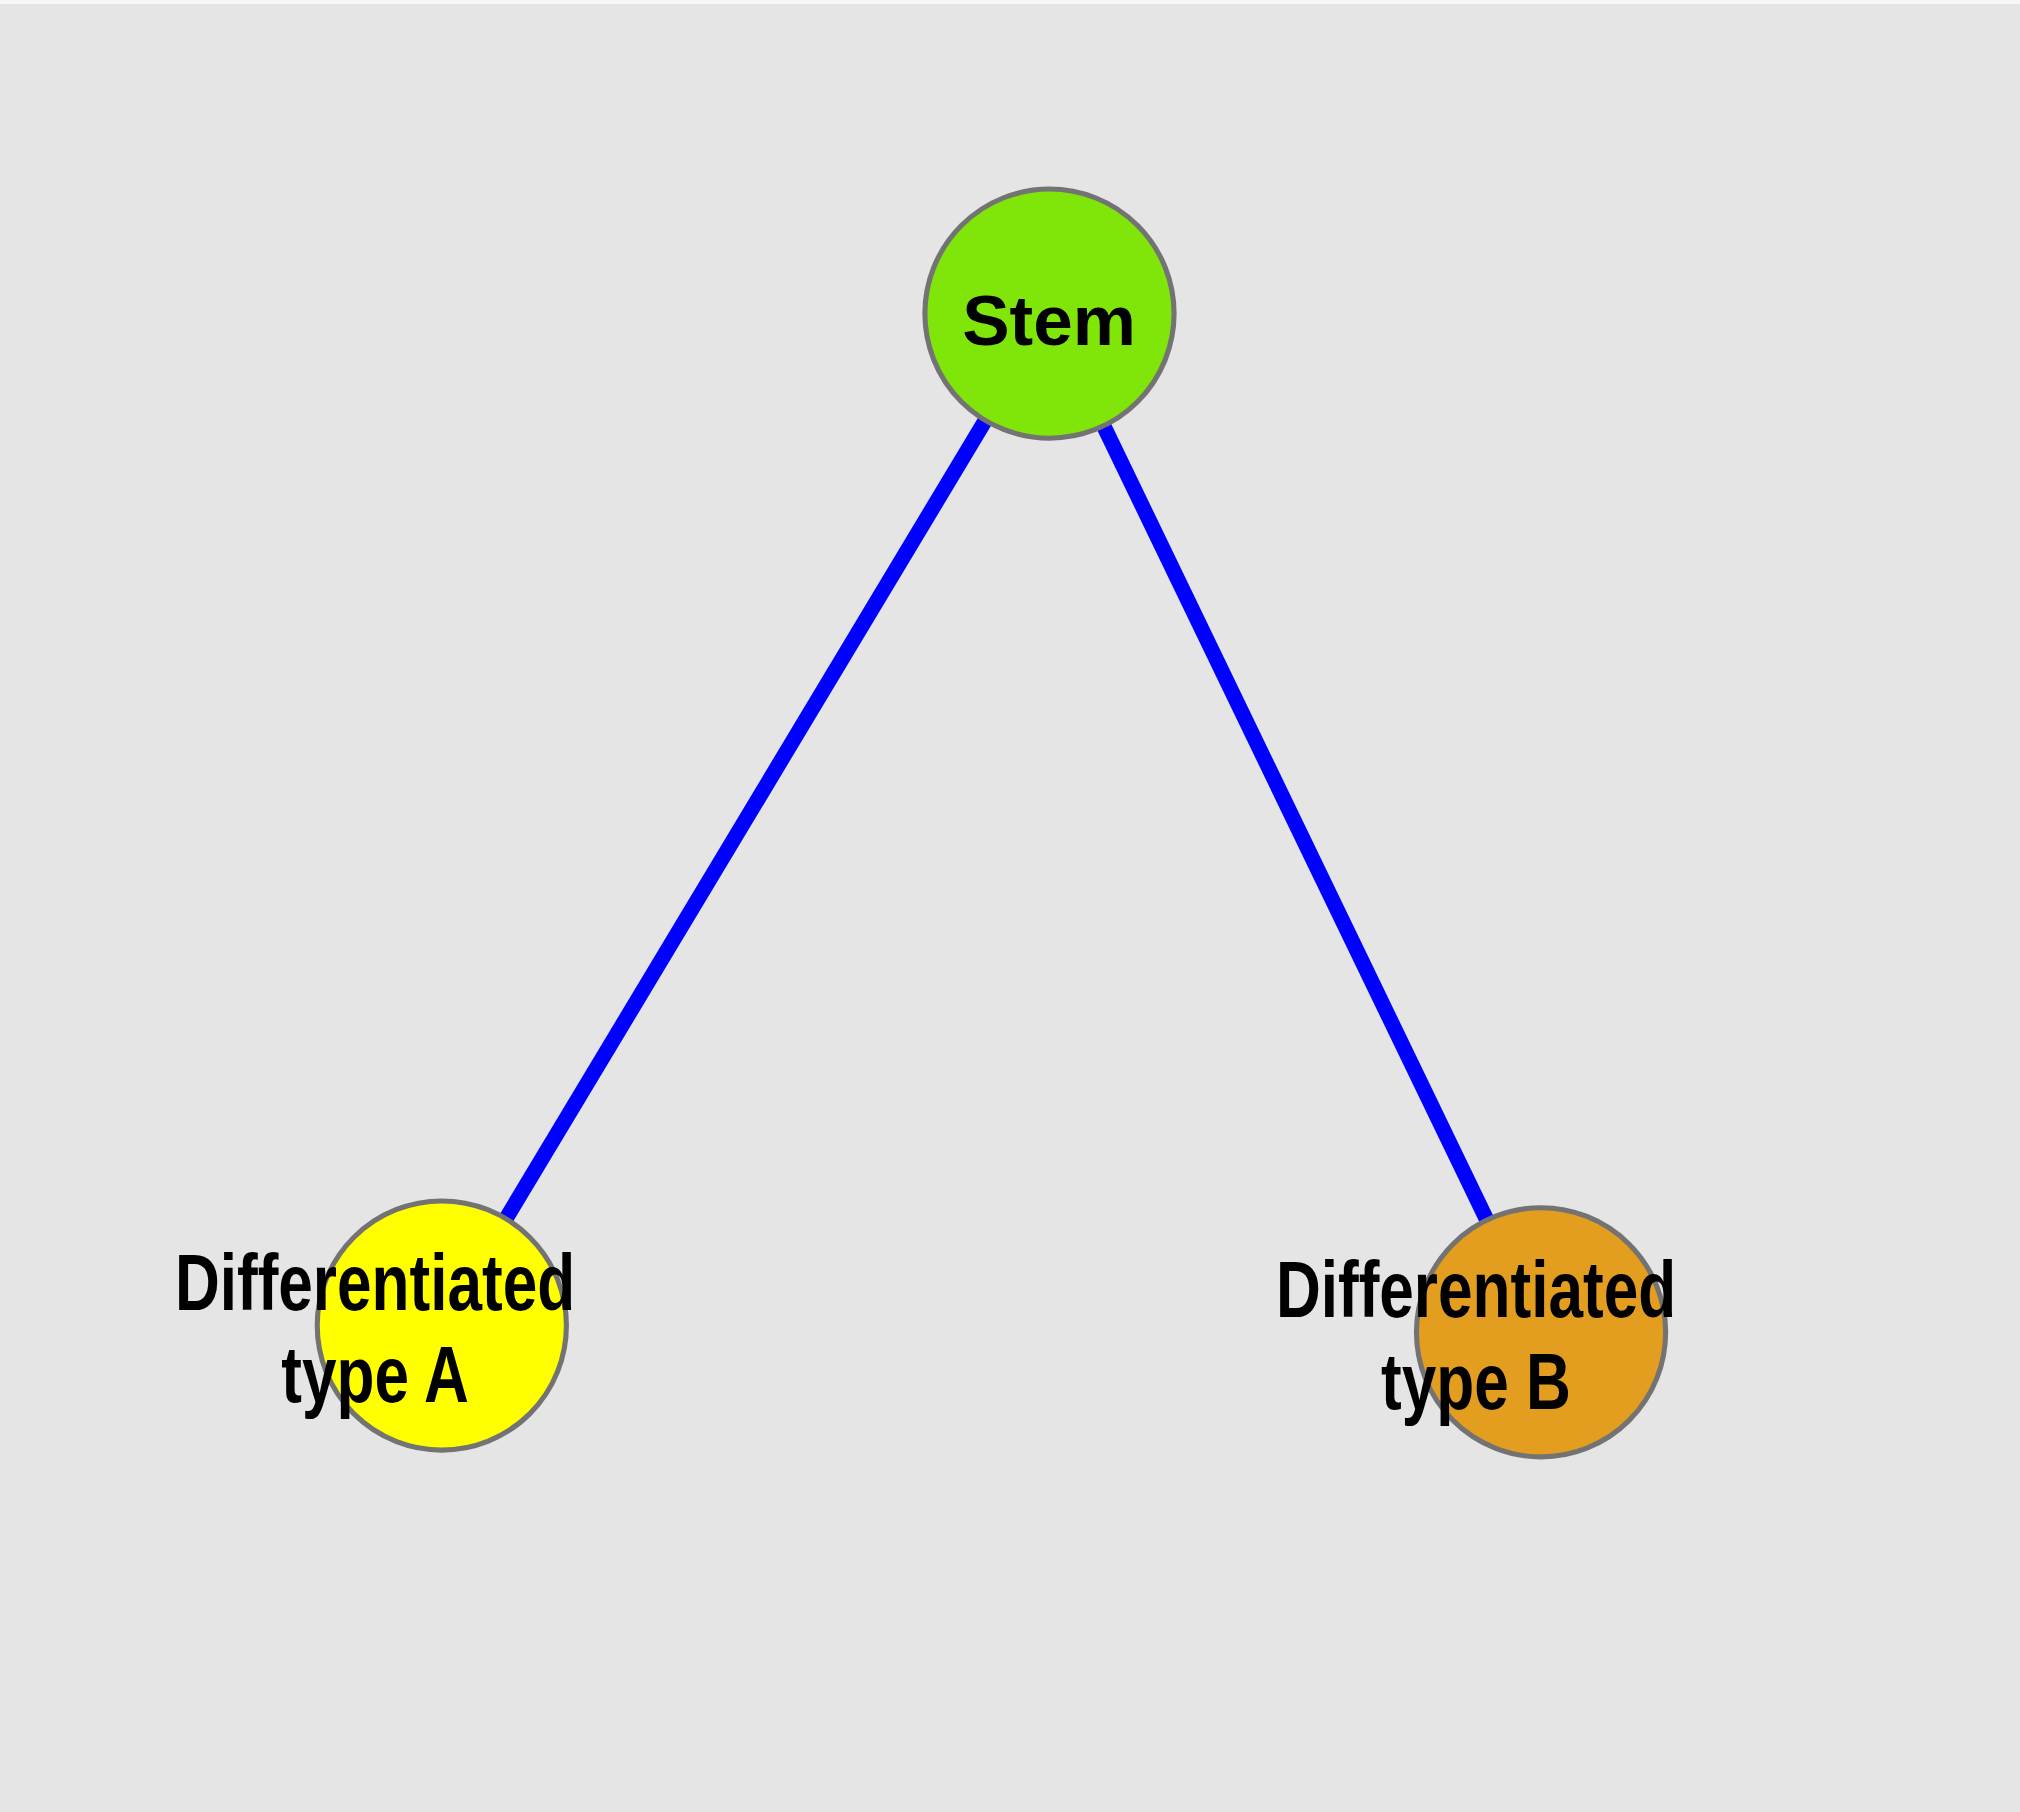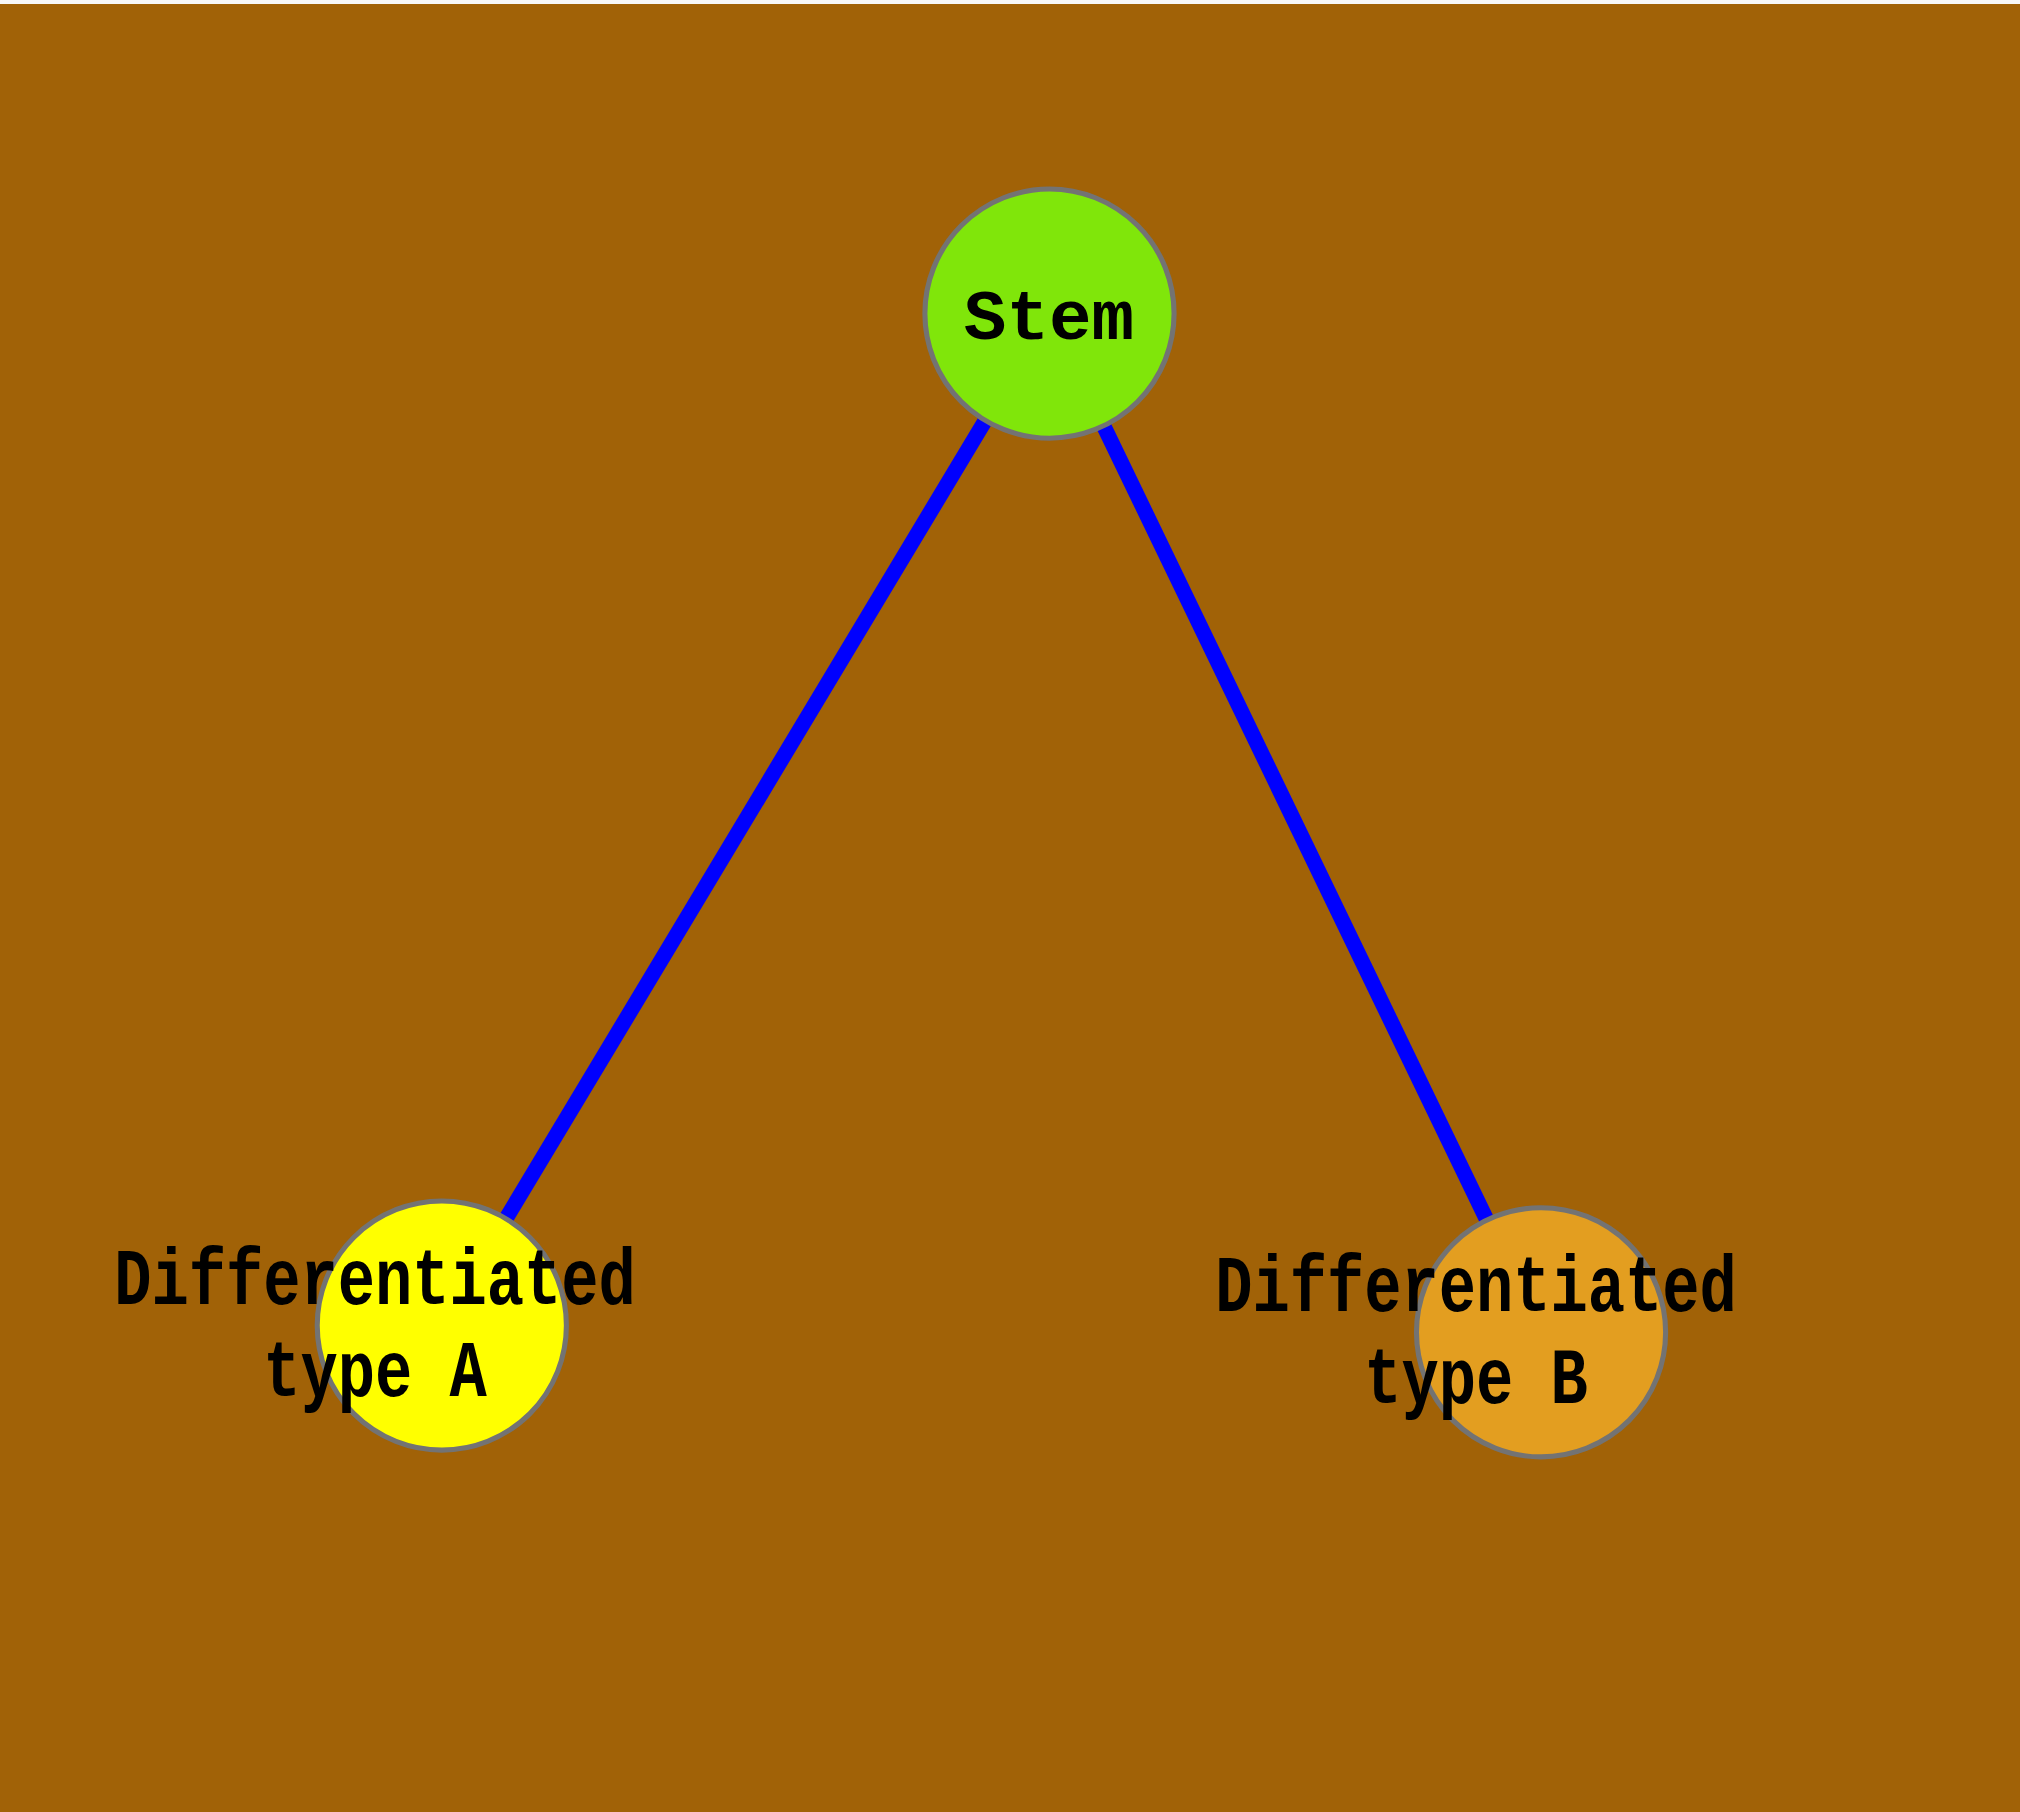--- a/index.html
+++ b/index.html
@@ -49,21 +49,21 @@
     left: 1476px; top: 1336px;
     font-size: 79px;
     line-height: 92px;
     transform: translate(-50%, -50%) scaleX(0.786);
   }
   .label-line { display: block; }
 </style>
 </head>
 <body>
 
-<div id="canvas" style="background: #a16207; font-family: Liberation Mono, monospace;">
+<div id="canvas" style="background: #e5e5e5;">
 
   <div id="top-strip"></div>
 
   <svg id="graph-svg" width="2021" height="1812" viewBox="0 0 2384 2138">
 
     <line x1="1238" y1="370" x2="521" y2="1564" stroke="#0000fe" stroke-width="18"></line>
     <line x1="1238" y1="370" x2="1818" y2="1572" stroke="#0000fe" stroke-width="18"></line>
 
     <circle cx="1238" cy="370" r="147" stroke-width="6" fill="#80e60a" stroke="#737373"></circle>
     <circle cx="521" cy="1564" r="147" stroke-width="6" fill="#ffff00" stroke="#737373"></circle>

